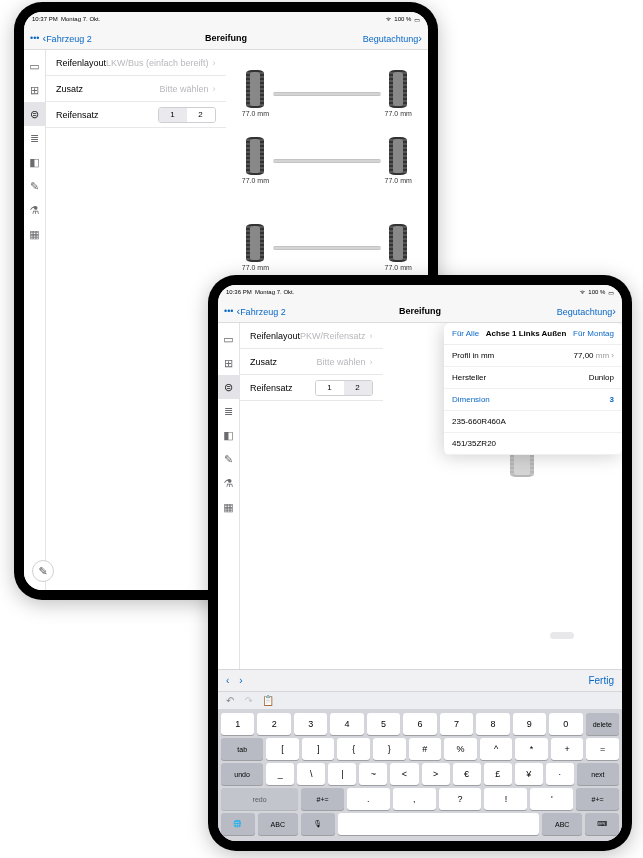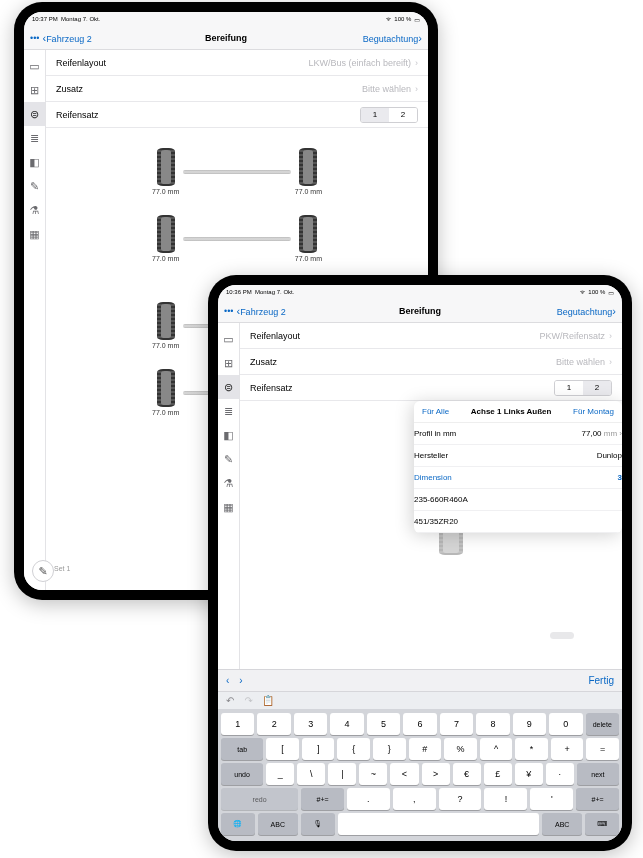--- a/index.html
+++ b/index.html
@@ -16,46 +16,46 @@
 .navbar { height:24px; background:#f7f7f8; border-bottom:1px solid #dcdcdf; display:flex; align-items:center; justify-content:space-between; padding:0 6px; font-size:9px; position:relative; }
 .navbar .nav-left, .navbar .nav-right { display:flex; align-items:center; gap:3px; color:#0a68c5; }
 .navbar .nav-title { position:absolute; left:50%; transform:translateX(-50%); font-weight:600; color:#000; font-size:9px; }
 .chev { font-size:11px; }
 
 .body-row { flex:1; display:flex; overflow:hidden; }
 .sidebar { width:22px; background:#fff; border-right:1px solid #e3e3e6; display:flex; flex-direction:column; padding-top:4px; }
 .sidebar .s-item { height:24px; display:flex; align-items:center; justify-content:center; color:#6b6b6f; font-size:11px; }
 .sidebar .s-item.active { background:#e4e4e8; color:#222; }
 
-.main { flex:1; background:#f2f2f5; display:flex; flex-direction:column; overflow:hidden; position:relative; }
+.main { flex:1; background:#f2f2f5; display:flex; flex-direction:row; overflow:hidden; position:relative; }
 .form-rows { background:#fff; }
 .frow { height:26px; border-bottom:1px solid #e8e8eb; display:flex; align-items:center; padding:0 10px; font-size:9px; color:#000; justify-content:space-between; }
 .frow .fval { color:#b8b8bd; display:flex; align-items:center; gap:4px;justify-content:space-between; }
 .frow .chev-r { color:#c7c7cc; font-size:9px; }
 .seg { display:flex; border:1px solid #cfcfd3; border-radius:3px; overflow:hidden; }
 .seg span { width:28px; height:14px; display:flex; align-items:center; justify-content:center; font-size:8px; background:#fff; }
 .seg span.sel { background:#eaeaee; }
 
 .tire-area { flex:1; background:#fff; padding:20px 10px; position:relative; }
 .axles { width:170px; margin:0 auto; }
 .axle { display:flex; align-items:center; justify-content:space-between; margin-bottom:20px; }
 .tire { width:18px; height:38px; background:repeating-linear-gradient(0deg,#333,#333 2px,#555 2px,#555 4px); border-radius:6px/3px; position:relative; }
 .tire::after { content:""; position:absolute; inset:2px 4px; background:#888; border-radius:4px/2px; }
 .axle-bar { flex:1; height:4px; background:linear-gradient(#bbb,#ddd,#bbb); margin:0 4px; border-radius:2px; }
 .tire-wrap { display:flex; flex-direction:column; align-items:center; gap:2px; font-size:7px; color:#333; }
 .tire-wrap.big .tire { width:24px; height:54px; }
 
 .set-label { position:absolute; left:8px; bottom:18px; font-size:7px; color:#999; }
 .fab { position:absolute; left:8px; bottom:8px; width:22px; height:22px; border:1px solid #d0d0d4; border-radius:11px; display:flex; align-items:center; justify-content:center; background:#fff; color:#555; font-size:11px; }
 
-.popover { position:absolute; top:0; right:0; width:208px; background:#fff; border-radius:6px; box-shadow:-2px 2px 18px rgba(0,0,0,0.18); overflow:hidden; z-index:5; }
+.popover { position:absolute; top:0; right:0; width:178px; background:#fff; border-radius:6px; box-shadow:-2px 2px 18px rgba(0,0,0,0.18); overflow:hidden; z-index:5; }
 .pop-head { height:22px; display:flex; align-items:center; justify-content:space-between; padding:0 8px; font-size:8px; border-bottom:1px solid #eee; }
 .pop-head .ph-side { color:#0a68c5; }
 .pop-head .ph-title { font-weight:700; color:#000; }
-.pop-row { height:22px; border-bottom:1px solid #f0f0f2; display:flex; align-items:center; justify-content:space-between; padding:0 0; font-size:8px; }
+.pop-row { height:22px; border-bottom:1px solid #f0f0f2; display:flex; align-items:center; justify-content:space-between; padding:0 8px; font-size:8px; }
 .pop-row .pr-val { color:#999; }
 .pop-row.link { color:#0a68c5; }
 .pop-row.link .pr-val { color:#0a68c5; font-weight:600; }
 .pop-row.opt { color:#000; }
 
 .tire-col-2 { padding:10px 0 0 40px; }
 .tire-col-2 .tire-wrap { margin-bottom:30px; }
 
 .kb-bar { height:22px; background:#f1f1f3; border-top:1px solid #d6d6da; display:flex; align-items:center; justify-content:space-between; padding:0 8px; font-size:10px; color:#0a68c5; }
 .kb-bar .kbl { display:flex; gap:10px; }

